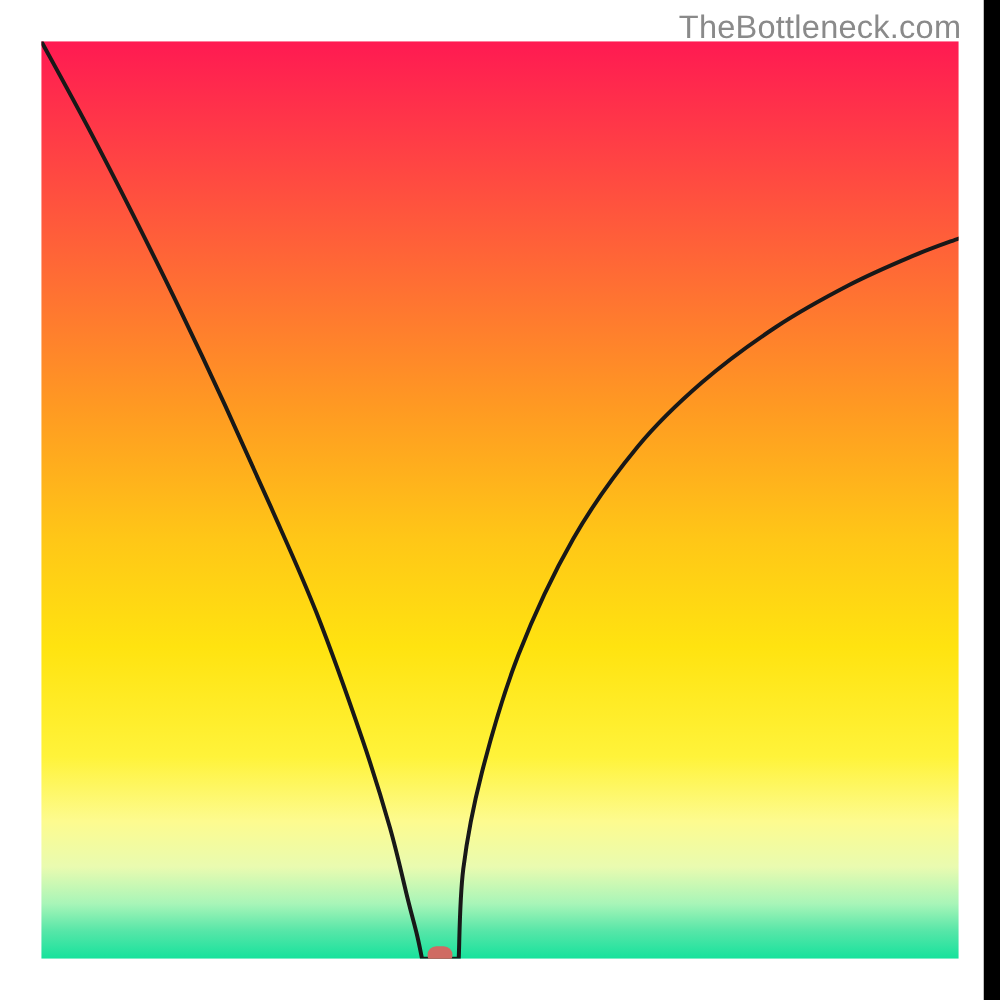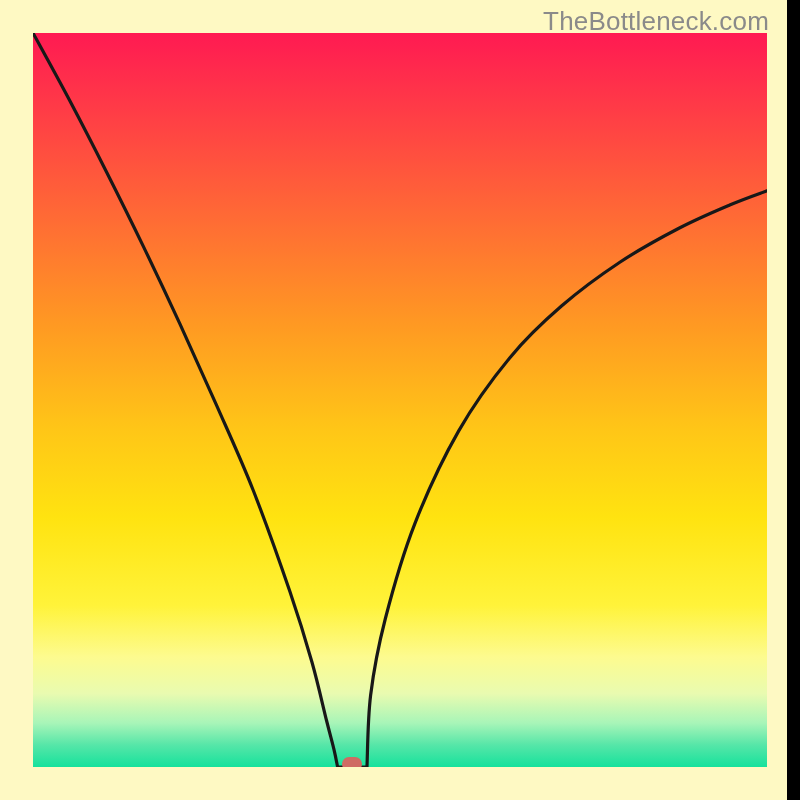--- a/index.html
+++ b/index.html
@@ -1,21 +1,21 @@
 <!DOCTYPE html>
 <html><head>
 <meta charset="utf-8">
 <style>
   * { margin: 0; padding: 0; box-sizing: border-box; }
   html, body { width: 800px; height: 800px; overflow: hidden; background: #000; }
   .frame {
     position: relative;
     width: 787px;
     height: 800px;
-    background: #fef9c3;
+    background: #ffffff;
   }
   .watermark {
     position: absolute;
     top: 6px;
     right: 18px;
     font-family: Arial, Helvetica, sans-serif;
     font-size: 26px;
     color: #8a8a8a;
     letter-spacing: 0.2px;
     user-select: none;

